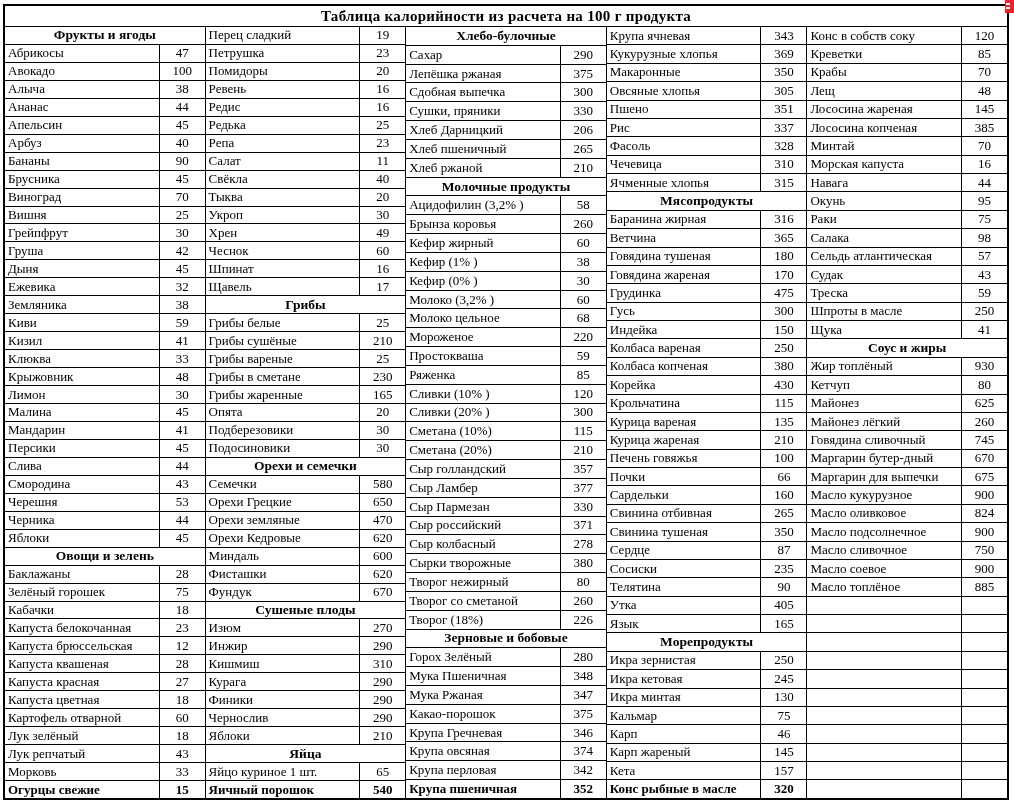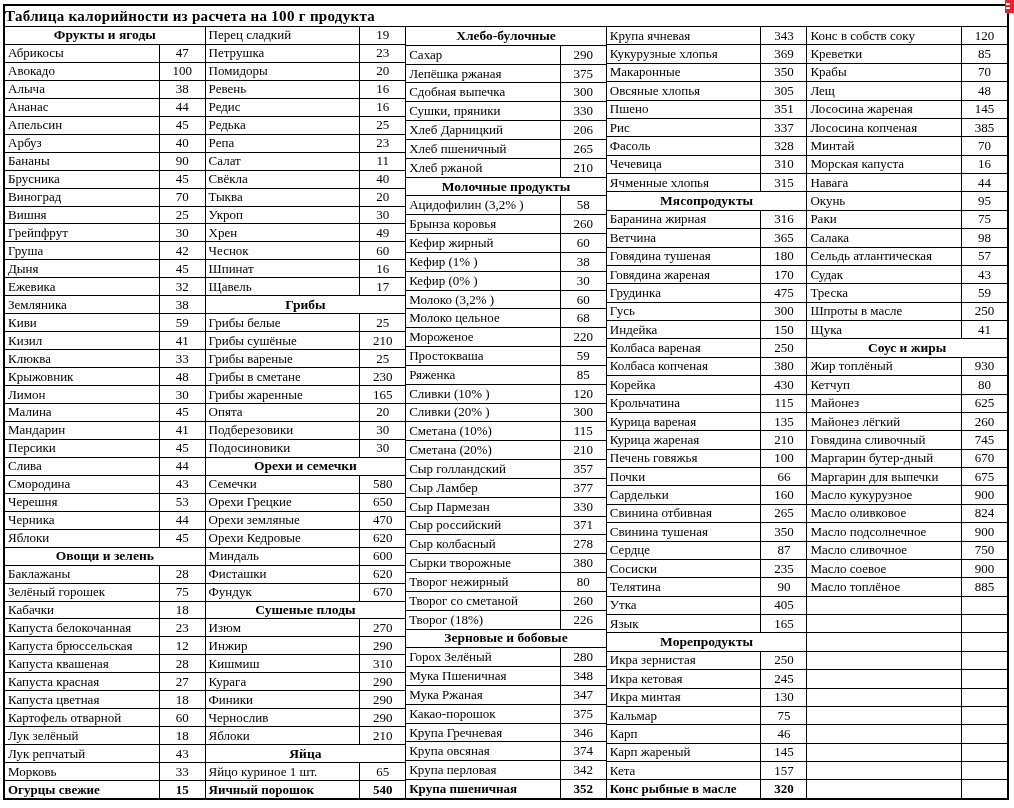--- a/index.html
+++ b/index.html
@@ -22,21 +22,21 @@
     box-sizing: border-box;
     display: flex;
     flex-direction: column;
     background: #fff;
   }
   .title-row {
     flex: 0 0 20px;
     border-bottom: 1px solid #000;
     font-weight: bold;
     font-size: 15px;
-    text-align: left;
+    text-align: center;
     line-height: 20px;
     letter-spacing: 0.3px;
     font-family: Liberation Serif, serif;
   }
   .cols {
     flex: 1 1 auto;
     display: flex;
     min-height: 0;
   }
   .col {

